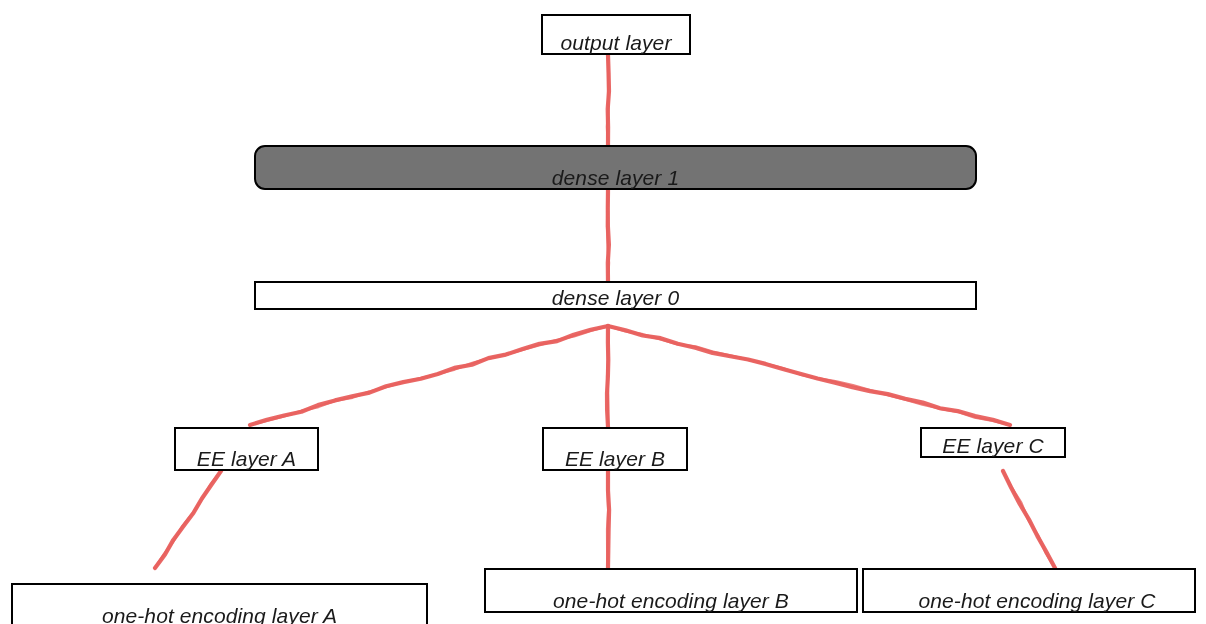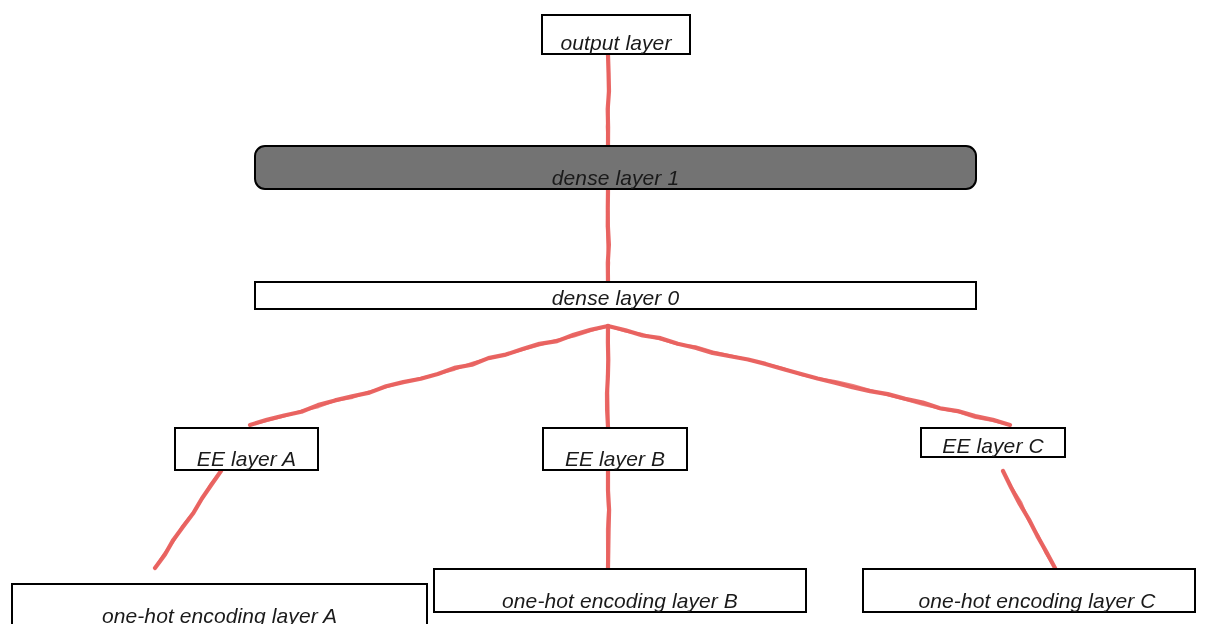--- a/index.html
+++ b/index.html
@@ -101,21 +101,21 @@
       </div>
       <div class="node" style="left: 542px; top: 427px; width: 146px; height: 44px; border-color: rgb(0, 0, 0); background: rgb(255, 255, 255); color: rgb(26, 26, 26);">
         <span class="node-label">EE layer B</span>
       </div>
       <div class="node" style="left: 920px; top: 427px; width: 146px; height: 31px; border-color: rgb(0, 0, 0); background: rgb(255, 255, 255); color: rgb(26, 26, 26);">
         <span class="node-label">EE layer C</span>
       </div>
       <div class="node" style="left: 11px; top: 568px; width: 417px; height: 45px; border-color: rgb(0, 0, 0); background: rgb(255, 255, 255); color: rgb(26, 26, 26); margin-top: 15px;">
         <span class="node-label">one-hot encoding layer A</span>
       </div>
-      <div class="node" style="left: 433px; top: 568px; width: 374px; height: 45px; border-color: rgb(0, 0, 0); background: rgb(255, 255, 255); color: rgb(26, 26, 26);">
+      <div class="node" style="left: 484px; top: 568px; width: 374px; height: 45px; border-color: rgb(0, 0, 0); background: rgb(255, 255, 255); color: rgb(26, 26, 26);">
         <span class="node-label">one-hot encoding layer B</span>
       </div>
       <div class="node" style="left: 862px; top: 568px; width: 334px; height: 45px; border-color: rgb(0, 0, 0); background: rgb(255, 255, 255); color: rgb(26, 26, 26); padding-left: 16px;">
         <span class="node-label">one-hot encoding layer C</span>
       </div>
     </div>
 
 </div>
 
 </body></html>

